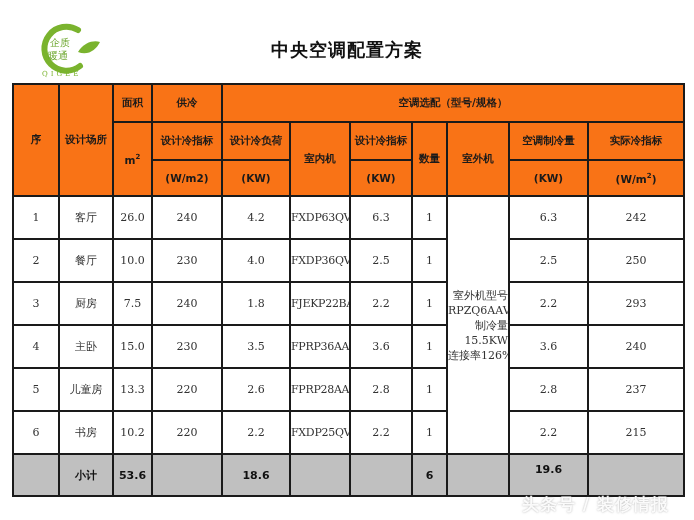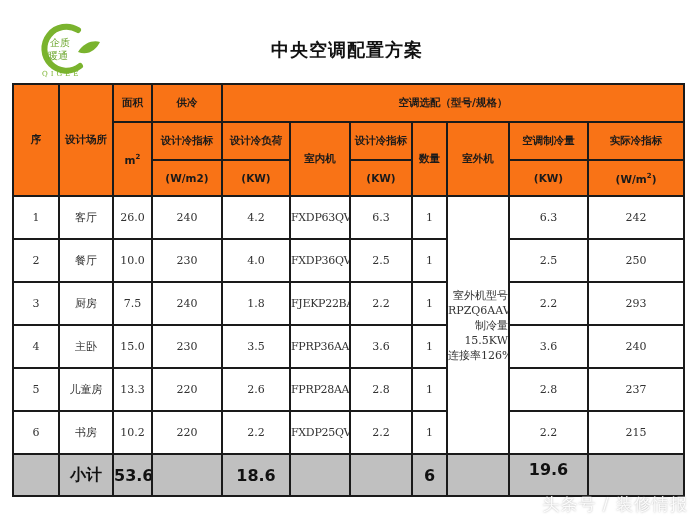--- a/index.html
+++ b/index.html
@@ -9,28 +9,28 @@
     .title { position: absolute; left: 0; width: 694px; top: 38px; text-align: center; font-family: "DejaVu Sans", "Liberation Sans", sans-serif; font-weight: bold; font-size: 18px; letter-spacing: 1px; color: #111; }
 
     table.config { position: absolute; left: 12px; top: 83px; border-collapse: collapse; table-layout: fixed; width: 671px; }
     table.config td, table.config th { border: 2px solid #1a1a1a; padding: 0; text-align: center; vertical-align: middle; overflow: hidden; white-space: nowrap; }
     table.config th { background: #f97316; font-family: "DejaVu Sans", "Liberation Sans", sans-serif; font-weight: bold; font-size: 10.5px; color: #1a1a1a; text-align: center; }
     table.config td { background: #ffffff; font-size: 11px; color: #333; }
     tr.hdr1 th { height: 36px; }
     tr.hdr2 th { height: 36px; }
     tr.hdr3 th { height: 34px; }
     tr.row td { height: 41px; }
-    tr.total td { height: 40px; background: #c0c0c0; font-family: "DejaVu Sans", "Liberation Sans", sans-serif; font-weight: bold; font-size: 16px; color: #111; }
+    tr.total td { height: 40px; background: #c0c0c0; font-family: "DejaVu Sans", "Liberation Sans", sans-serif; font-weight: bold; font-size: 11px; color: #111; }
     td.num-right { text-align: right; padding-right: 10px; }
     td.indoor { font-size: 10px; letter-spacing: -0.3px; }
     td.outdoor { font-size: 10.5px; line-height: 15px; white-space: normal; padding: 0 2px; }
     td.outdoor div { white-space: nowrap; text-align: right; }
     sup { font-size: 7px; }
 
-    .watermark { position: absolute; right: 6px; bottom: 4px; font-family: "DejaVu Sans", "Liberation Sans", sans-serif; font-size: 17px; color: rgba(255,255,255,0.92); text-shadow: 0 0 2px rgba(120,120,120,0.6); letter-spacing: 1px; }
+    .watermark { position: absolute; right: 25px; bottom: 4px; font-family: "DejaVu Sans", "Liberation Sans", sans-serif; font-size: 17px; color: rgba(255,255,255,0.92); text-shadow: 0 0 2px rgba(120,120,120,0.6); letter-spacing: 1px; font-weight: bold; }
     td.total-ac { position: relative; }
     td.total-ac span { position: relative; top: -6px; }
   </style>
 </head>
 <body>
 
 <div class="logo">
   <svg width="72" height="56" viewBox="0 0 72 56">
     <path d="M44 8 A22 22 0 1 0 46 44" fill="none" stroke="#7ab32e" stroke-width="6" stroke-linecap="round"></path>
     <path d="M44 30 C50 20 60 18 66 20 C62 28 54 34 44 30 Z" fill="#7ab32e"></path>

